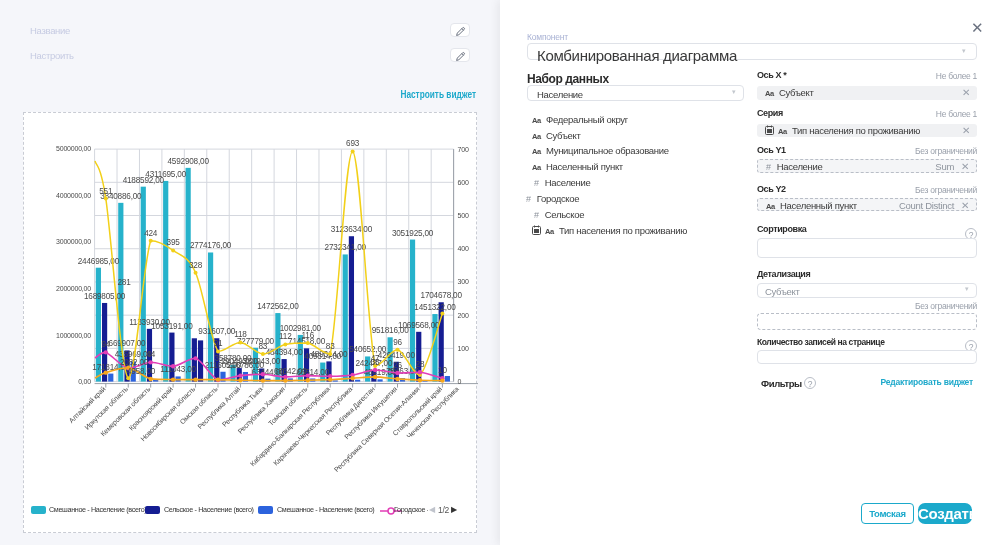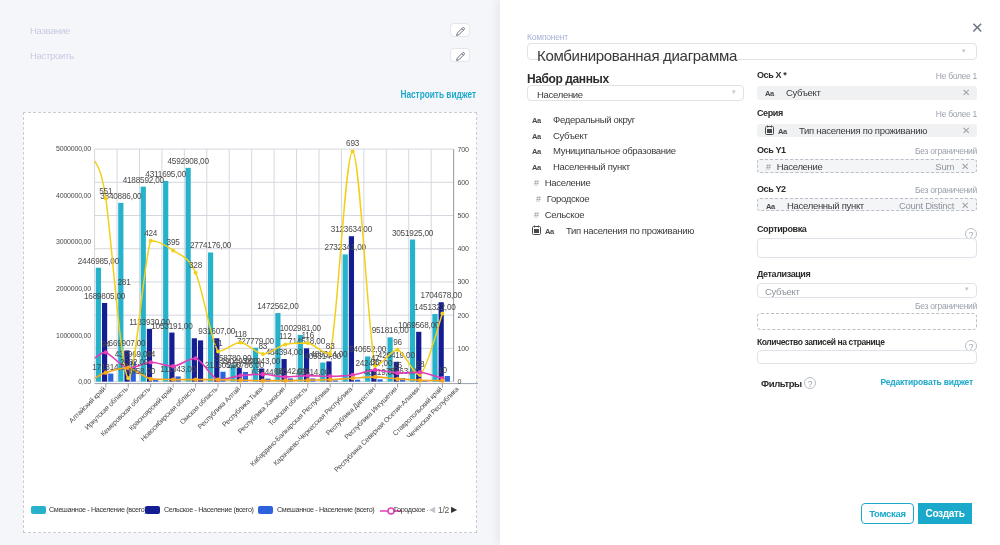--- a/index.html
+++ b/index.html
@@ -12,21 +12,21 @@
 .wbox{position:absolute;left:23px;top:112px;width:454px;height:421px;border:1px dashed #c9ccd4;background:#fff}
 .legend{position:absolute;left:6px;top:389px;width:446px;height:20px;font-size:7.2px;letter-spacing:-0.35px;color:#333;white-space:nowrap}
 .sw{display:inline-block;width:15px;height:8px;border-radius:2px;vertical-align:-1px}
 .blab{font-weight:bold;font-size:9px;letter-spacing:-0.4px;color:#2b2b2b;white-space:nowrap}
 .glab{color:#9aa0ab;font-size:8.5px;letter-spacing:-0.3px}
 .chip{position:absolute;left:0;height:13.5px;width:220px;background:#f0f1f3;border-radius:3px;font-size:9.5px;letter-spacing:-0.3px;color:#3a3a3a;line-height:13.5px;padding:0 8px}
 .chipd{background:#f4f5f7;border:1px dashed #b9bec7}
 .x{position:absolute;right:7px;top:0;color:#9aa0ab;font-size:10px}
 .inp{position:absolute;border:1px solid #dfe2e8;border-radius:4px;background:#fff}
 .chev{position:absolute;color:#c3c7ce;font-size:7px}
-.aa{font-size:7.5px;font-weight:bold;color:#4a4a4a;margin-right:12px}
+.aa{font-size:7.5px;font-weight:bold;color:#4a4a4a;margin-right:5px}
 .hash{font-size:9px;color:#8d939c;margin-right:6px}
 .fitem{font-size:9.5px;letter-spacing:-0.3px;color:#3a3a3a;position:absolute;white-space:nowrap}
 .qm{display:inline-block;width:12px;height:12px;border:1px solid #b9bec7;border-radius:50%;color:#9aa0ab;font-size:8.5px;text-align:center;line-height:12px}
 </style></head>
 <body>
 <div class="left">
   <div class="abs flabel" style="left:30px;top:25px">Название</div>
   <div class="pbtn" style="left:450px;top:23px"><svg width="20" height="14" viewBox="0 0 20 14">
         <g transform="translate(5.2,2.2)">
           <path d="M0.4 9.3 L1.1 6.9 L6.3 1.7 a1.15 1.15 0 0 1 1.63 1.63 L2.7 8.5 L0.4 9.3 Z M5.6 2.4 l1.7 1.7" fill="none" stroke="#6b7280" stroke-width="1"></path>
@@ -306,21 +306,21 @@
   <div class="abs blab" style="left:27px;top:72px;font-size:12px">Набор данных</div>
   <div class="inp" style="left:27px;top:85px;width:217px;height:16px"></div>
   <div class="abs" style="left:37px;top:88.5px;font-size:9.5px;letter-spacing:-0.3px;color:#3a3a3a">Население</div>
   <div class="chev" style="left:232px;top:88px">▾</div>
 
   <div class="fitem" style="left:32px;top:114px"><span class="aa">Aa</span>Федеральный округ</div>
   <div class="fitem" style="left:32px;top:129.5px"><span class="aa">Aa</span>Субъект</div>
   <div class="fitem" style="left:32px;top:145px"><span class="aa">Aa</span>Муниципальное образование</div>
   <div class="fitem" style="left:32px;top:161px"><span class="aa">Aa</span>Населенный пункт</div>
   <div class="fitem" style="left:34px;top:177px"><span class="hash">#</span>Население</div>
-  <div class="fitem" style="left:36px;top:193px"><span class="hash">#</span>Городское</div>
+  <div class="fitem" style="left:26px;top:193px"><span class="hash">#</span>Городское</div>
   <div class="fitem" style="left:34px;top:208.5px"><span class="hash">#</span>Сельское</div>
   <div class="fitem" style="left:32px;top:224.5px"><svg width="9" height="10" viewBox="0 0 9 10" style="margin-right:4px;vertical-align:-1px">
         <rect x="0.5" y="1.5" width="8" height="8" rx="1" fill="none" stroke="#4a4a4a"></rect>
         <line x1="2.5" y1="0.5" x2="2.5" y2="2.5" stroke="#4a4a4a"></line>
         <line x1="6.5" y1="0.5" x2="6.5" y2="2.5" stroke="#4a4a4a"></line>
         <rect x="2" y="4" width="5" height="4" fill="#4a4a4a"></rect>
       </svg><span class="aa">Aa</span>Тип населения по проживанию</div>
 
   <div class="abs blab" style="left:257px;top:70px">Ось X *</div>
   <div class="abs glab" style="left:257px;top:71px;width:220px;text-align:right">Не более 1</div>
@@ -355,14 +355,14 @@
   <div class="inp" style="left:257px;top:313px;width:220px;height:17px;border:1px dashed #b9bec7"></div>
 
   <div class="abs blab" style="left:257px;top:337px;font-size:8.5px">Количество записей на странице</div>
   <div class="abs" style="left:465px;top:336px"><span class="qm">?</span></div>
   <div class="inp" style="left:257px;top:350px;width:220px;height:14px"></div>
 
   <div class="abs blab" style="left:261px;top:377px;font-size:9.5px">Фильтры <span class="qm" style="font-weight:normal">?</span></div>
   <div class="abs link" style="right:27px;top:377px;font-size:8.5px;letter-spacing:-0.2px">Редактировать виджет</div>
 
   <div class="abs" style="left:361px;top:503px;width:53px;height:21px;border:1px solid #1ba9cb;border-radius:4px;background:#fff;color:#1ba9cb;font-weight:bold;font-size:9.5px;letter-spacing:-0.3px;text-align:center;line-height:20px">Томская</div>
-  <div class="abs" style="left:418px;top:503px;width:54px;height:21px;border-radius:0;background:#1ba9cb;color:#fff;font-weight:bold;font-size:10px;letter-spacing:-0.3px;text-align:center;line-height:21px">Создать</div>
+  <div class="abs" style="left:418px;top:503px;width:54px;height:21px;border-radius:7px;background:#1ba9cb;color:#fff;font-weight:bold;font-size:15px;letter-spacing:-0.3px;text-align:center;line-height:21px">Создать</div>
 </div>
 
 </body></html>

